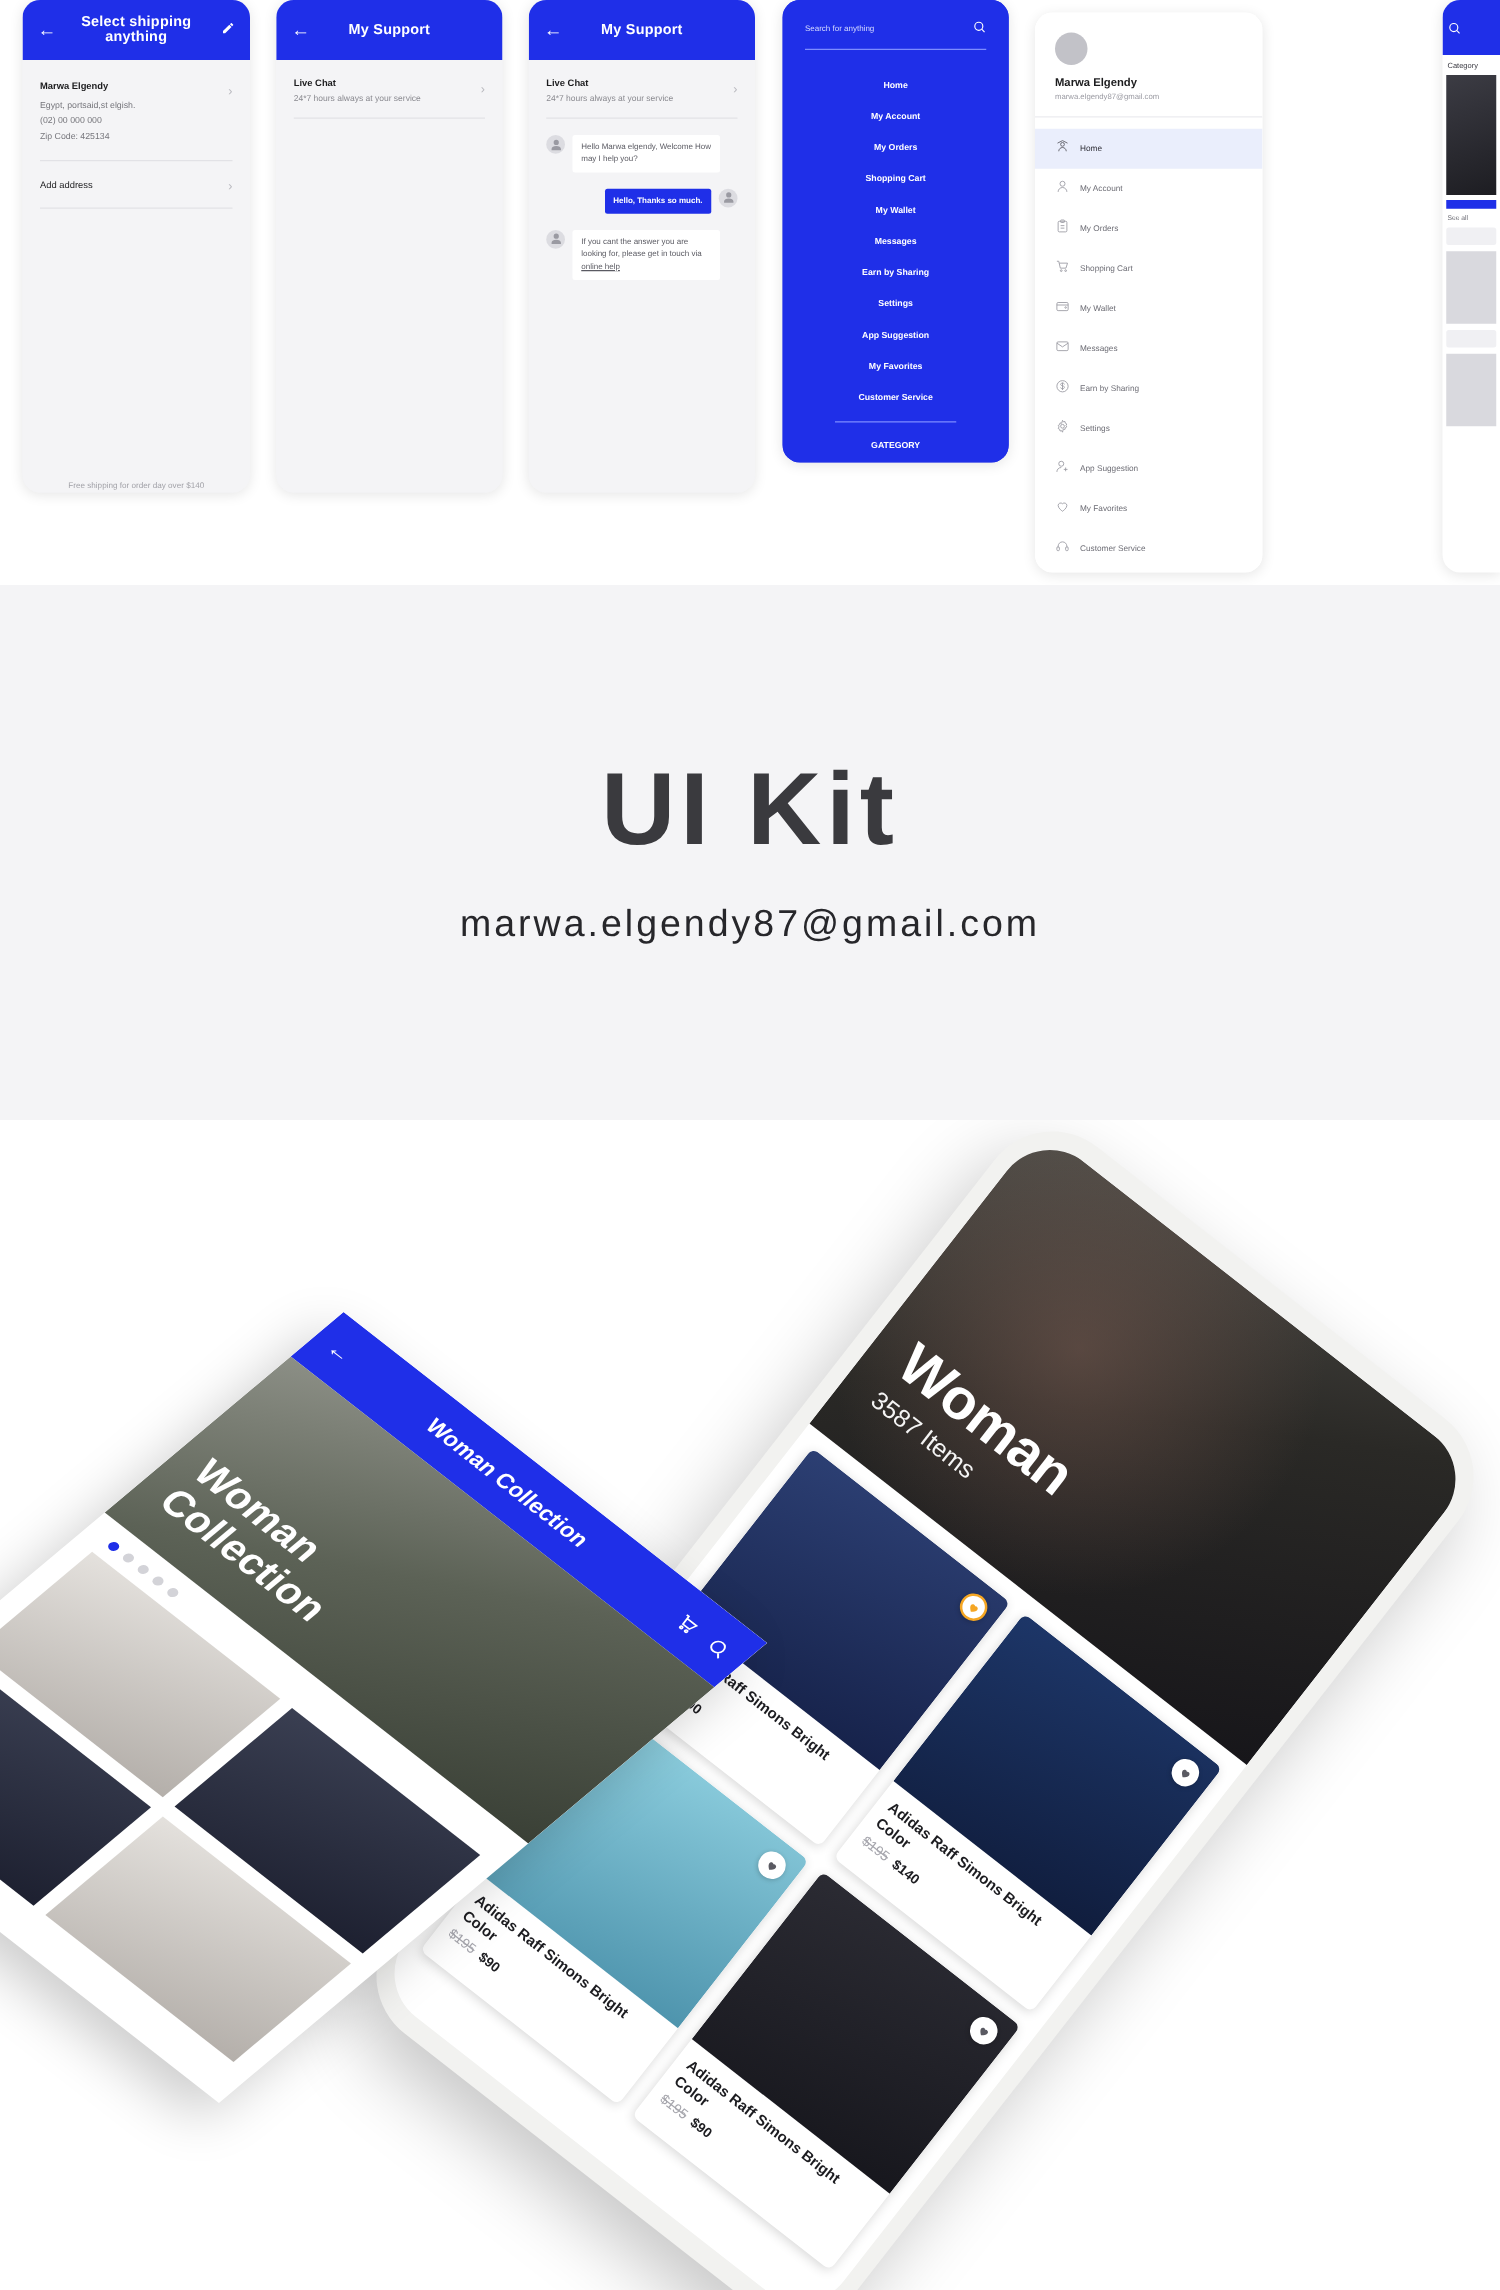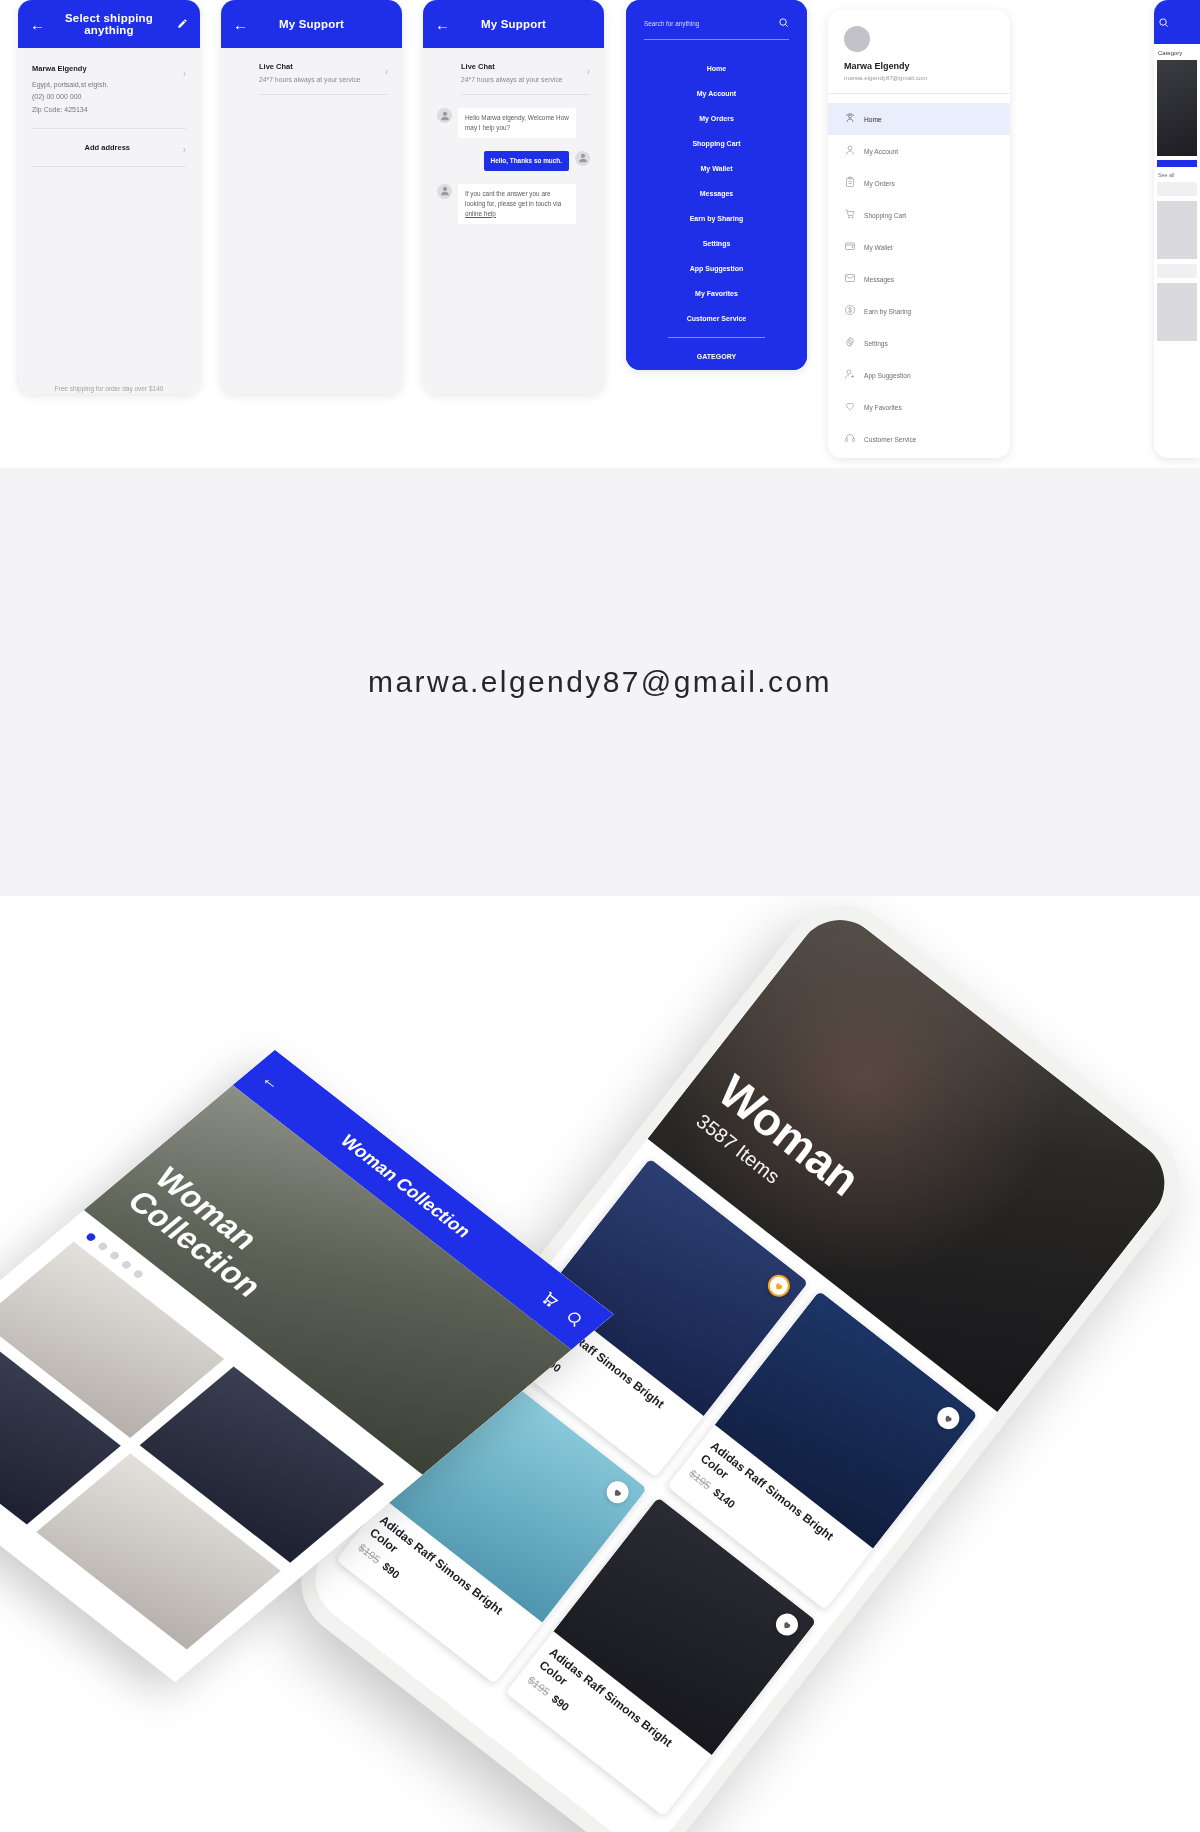--- a/index.html
+++ b/index.html
@@ -50,32 +50,31 @@
   }
   .addr-main{ flex:1; }
   .addr-name{ font-size:7.5px; font-weight:bold; color:#1c1c1e; margin-bottom:6px; }
   .addr-line{ font-size:7px; color:#76767c; line-height:1.75; }
   .chev{ color:#b9b9bf; font-size:10px; padding-top:4px; }
   .add-row{
     display:flex; align-items:center;
     padding:11px 0;
     border-bottom:1px solid #e2e2e6;
   }
-  .add-row .lbl{ flex:1; font-size:7.5px; font-weight:bold; color:#1c1c1e;text-align:center; }
+  .add-row .lbl{ flex:1; font-size:7.5px; font-weight:normal; color:#1c1c1e; }
   .ship-note{
     position:absolute; left:0; right:0; bottom:50px;
     text-align:center; font-size:6.5px; color:#a2a2a8;
   }
 
   
   .chat-row{
     display:flex; align-items:flex-start;
     padding:14px 0 11px;
     border-bottom:1px solid #e2e2e6;
-    margin-left:24px;
   }
   .chat-row .ct{ flex:1; }
   .chat-title{ font-size:7.5px; font-weight:bold; color:#1c1c1e; margin-bottom:5px; }
   .chat-sub{ font-size:6.8px; color:#8a8a90; }
 
   .msgs{ padding-top:13px; }
   .msg{ display:flex; align-items:flex-start; margin-bottom:13px; }
   .msg.out{ justify-content:flex-end; }
   .ava{
     width:15px; height:15px; border-radius:50%;
@@ -504,20 +503,21 @@
     <div class="sv-see">See all</div>
     <div class="sv-pill"></div>
     <div class="sv-box"></div>
     <div class="sv-pill"></div>
     <div class="sv-box"></div>
   </div>
 
 </div>
 
 <div class="band">
+  <div class="kit">UI Kit</div>
   <div class="mail">marwa.elgendy87@gmail.com</div>
 </div>
 
 <div class="mock">
 
   <div class="iphone">
     <div class="screen">
       <div class="hero">
         <div class="htxt">
           <div class="h1">Woman</div>

